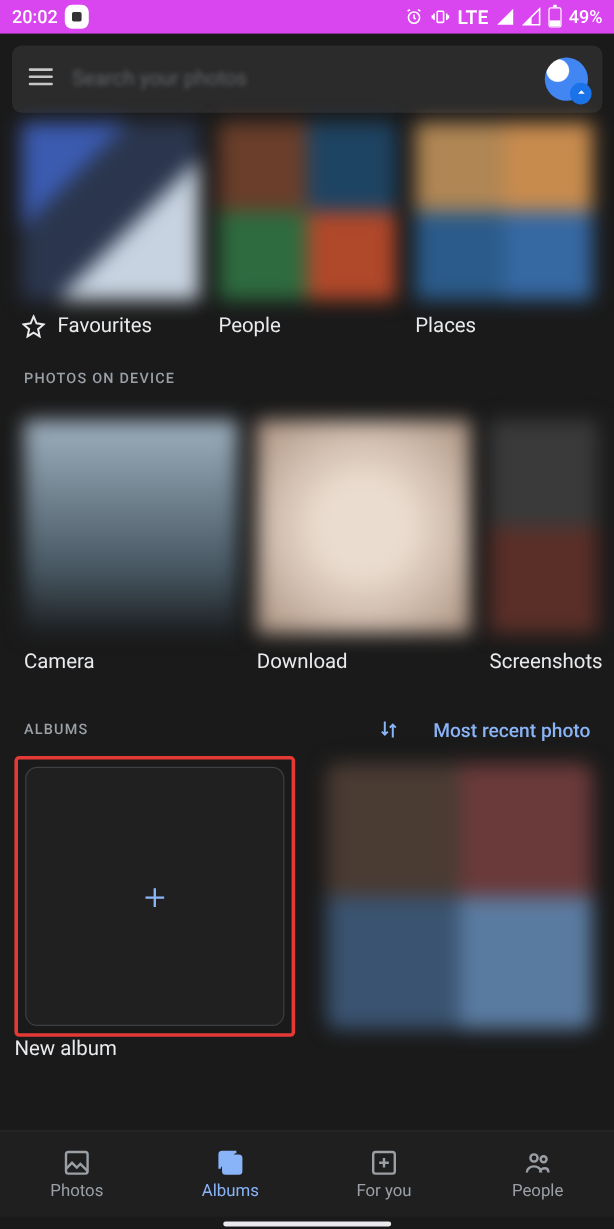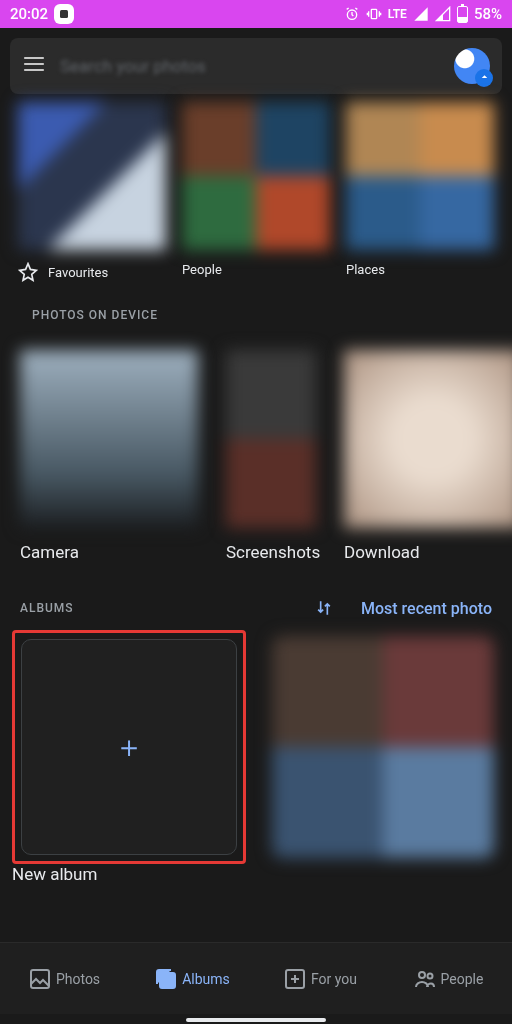--- a/index.html
+++ b/index.html
@@ -70,30 +70,30 @@
   }
   .tile.fav .tile-img{background:linear-gradient(135deg,#3b5bb0 0 30%,#2b364e 30% 60%,#c7d3e0 60% 100%);}
   .tile.people .tile-img{background:
     linear-gradient(90deg,#6a3e2a 0 50%,#1e4463 50% 100%) top/100% 50% no-repeat,
     linear-gradient(90deg,#2e6b3f 0 50%,#b0482a 50% 100%) bottom/100% 50% no-repeat;
   }
   .tile.places .tile-img{background:
     linear-gradient(90deg,#b08654 0 50%,#c88b4e 50% 100%) top/100% 50% no-repeat,
     linear-gradient(90deg,#2b5b8a 0 50%,#3668a2 50% 100%) bottom/100% 50% no-repeat;
   }
-  .tile-label-row{display:flex;align-items:center;gap:10px;margin-top:12px;font-size:13px;}
+  .tile-label-row{display:flex;align-items:center;gap:10px;margin-top:12px;font-size:17px;}
   .star-outline{width:20px;height:20px;stroke:#e8eaed;fill:none;stroke-width:2;}
 
   .section-title{
-    padding: 26px 32px 12px; font-size:12px; letter-spacing:1px;
+    padding: 26px 20px 12px; font-size:12px; letter-spacing:1px;
     color:#9aa0a6; font-weight:500;
   }
 
   
-  .device-row{display:flex;gap:28px;padding:16px 20px;}
+  .device-row{display:flex;gap:16px;padding:16px 20px;}
   .device-tile{width:178px;flex-shrink:0;}
   .device-tile .tile-img{height:178px;aspect-ratio:auto;}
   .device-tile.camera .tile-img{background:linear-gradient(#9eb0bf,#475762 70%,#1c1f22);}
   .device-tile.download .tile-img{background:radial-gradient(circle,#eadccf 30%,#b49c8b 90%);}
   .device-tile.screenshots{width:90px;}
   .device-tile.screenshots .tile-img{background:
     linear-gradient(#3a3a3a 0 50%,#5a2f28 50% 100%);
     height:178px;
   }
   .device-label{margin-top:14px;font-size:17px;}
@@ -123,21 +123,21 @@
   .album-label{margin-top:0;font-size:17px;}
   .highlight-frame{
     position:relative;padding:6px;border:3px solid #e53935;border-radius:4px;
   }
 
   
   .bottom-nav{
     position:absolute;left:0;right:0;bottom:10px;height:72px;
     background:#1f1f1f;display:flex;border-top:0.5px solid #2a2a2a;
   }
-  .nav-item{flex:1;display:flex;align-items:center;justify-content:center;gap:4px;color:#9aa0a6;font-size:14px;}
+  .nav-item{flex:1;display:flex;flex-direction:column;align-items:center;justify-content:center;gap:4px;color:#9aa0a6;font-size:14px;}
   .nav-item.active{color:#8ab4f8;}
   .nav-item svg{width:24px;height:24px;}
   .nav-item svg *{fill:none;stroke:currentColor;stroke-width:2;}
   .nav-item.active svg *{fill:currentColor;stroke:currentColor;}
 
   .home-indicator{
     position:absolute;bottom:2px;left:50%;transform:translateX(-50%);
     width:140px;height:4px;background:#e8eaed;border-radius:2px;
   }
 </style>
@@ -156,30 +156,30 @@
   <div class="status-right">
     <svg viewBox="0 0 24 24">
         <circle cx="12" cy="13" r="7" fill="none" stroke="#fff" stroke-width="2"></circle>
         <path d="M12 9v4l2 2" stroke="#fff" stroke-width="2" fill="none"></path>
         <path d="M4 5l3-2M20 5l-3-2" stroke="#fff" stroke-width="2"></path>
       </svg>
     <svg viewBox="0 0 24 24">
         <rect x="8" y="5" width="8" height="14" rx="1" fill="none" stroke="#fff" stroke-width="2"></rect>
         <path d="M4 8v8M2 10v4M20 8v8M22 10v4" stroke="#fff" stroke-width="2"></path>
       </svg>
-    <span style="font-size:12px;font-weight:600;">LTE</span>
+    <span style="font-size:16px;font-weight:600;">LTE</span>
     <svg viewBox="0 0 24 24">
         <path d="M2 22L22 2v20z"></path>
       </svg>
     <svg viewBox="0 0 24 24">
         <path d="M2 22L22 2v20z" fill="none" stroke="#fff" stroke-width="2"></path>
         <path d="M2 22L12 12v10z"></path>
       </svg>
     <span class="battery"></span>
-    <span>58%</span>
+    <span>49%</span>
   </div>
 </div>
 
 <div class="search-row">
   <span class="hamburger">
     <svg viewBox="0 0 24 24" fill="none">
         <path d="M3 6h18M3 12h18M3 18h18" stroke-width="2.2" stroke-linecap="round"></path>
       </svg>
   </span>
   <span class="search-placeholder">Search your photos</span>
@@ -215,27 +215,27 @@
       </div>
   </div>
 </div>
 
 <div class="section-title">PHOTOS ON DEVICE</div>
 <div class="device-row">
   <div class="device-tile camera">
     <div class="tile-img"></div>
     <div class="device-label">Camera</div>
   </div>
+  <div class="device-tile download">
+    <div class="tile-img"></div>
+    <div class="device-label">Download</div>
+  </div>
   <div class="device-tile screenshots">
     <div class="tile-img"></div>
     <div class="device-label">Screenshots</div>
-  </div>
-  <div class="device-tile download">
-    <div class="tile-img"></div>
-    <div class="device-label">Download</div>
   </div>
 </div>
 
 <div class="albums-header">
   <div class="section-title">ALBUMS</div>
   <div class="sort-link">
     <svg viewBox="0 0 24 24">
         <path d="M8 4v13M5 14l3 3 3-3M16 20V7M13 10l3-3 3 3"></path>
       </svg>
     <span>Most recent photo</span>

